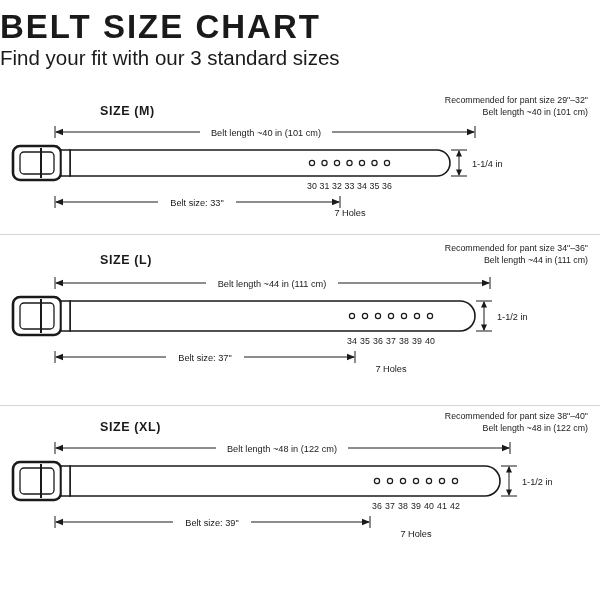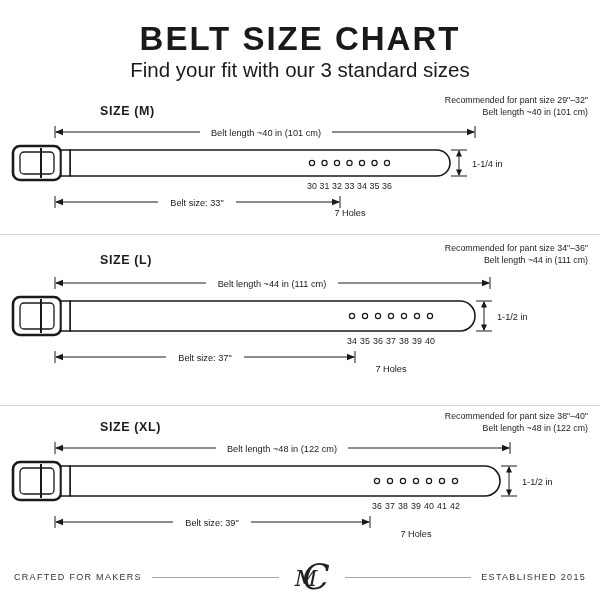--- a/index.html
+++ b/index.html
@@ -1,18 +1,18 @@
 <!DOCTYPE html>
 <html><head>
 <meta charset="utf-8">
 <style>
   * { margin:0; padding:0; box-sizing:border-box; }
   body { background:#fff; font-family:"Liberation Sans", sans-serif; color:#1a1a1a; }
   .page { width:600px; height:596px; background:#fff; overflow:hidden; }
-  .header { text-align:center; padding-top:20px; height:90px; }
+  .header { text-align:left; padding-top:8px; height:90px; }
   .title { font-size:33px; font-weight:700; letter-spacing:2px; }
   .subtitle { font-size:20.5px; font-weight:400; color:#1a1a1a; }
   .divider { height:1px; background:#d5d5d5; margin:2px 0; }
   svg.section { display:block; }
   svg text { font-family:"Liberation Sans", sans-serif; fill:#1a1a1a; }
   .t-size  { font-size:12.5px; font-weight:700; letter-spacing:.6px; }
   .t-small { font-size:8.8px; }
   .t-dim   { font-size:9.2px; }
   .t-num   { font-size:8.8px; }
   .t-holes { font-size:9.2px; }
@@ -226,24 +226,14 @@
       <line x1="370" y1="108" x2="370" y2="120"></line>
       <line x1="56" y1="114" x2="369" y2="114"></line>
       <polygon class="dim-fill" points="55,114 63,110.8 63,117.2"></polygon>
       <polygon class="dim-fill" points="370,114 362,110.8 362,117.2"></polygon>
       <rect class="label-bg" x="173" y="107.5" width="78" height="13"></rect>
     </g>
     <text class="t-dim" x="212" y="117.5" text-anchor="middle">Belt size: 39"</text>
     <text class="t-holes" x="416" y="129" text-anchor="middle">7 Holes</text>
   </svg>
 
-  <div class="footer">
-    <span class="footer-text">CRAFTED FOR MAKERS</span>
-    <div class="rule"></div>
-    <svg width="46" height="38" viewBox="0 0 46 38">
-      <text class="mono-letter" x="27" y="31" font-size="36" text-anchor="middle">C</text>
-      <text class="mono-letter" x="17" y="28" font-size="22" text-anchor="middle">M</text>
-    </svg>
-    <div class="rule"></div>
-    <span class="footer-text">ESTABLISHED 2015</span>
-  </div>
 
 </div>
 
 </body></html>

